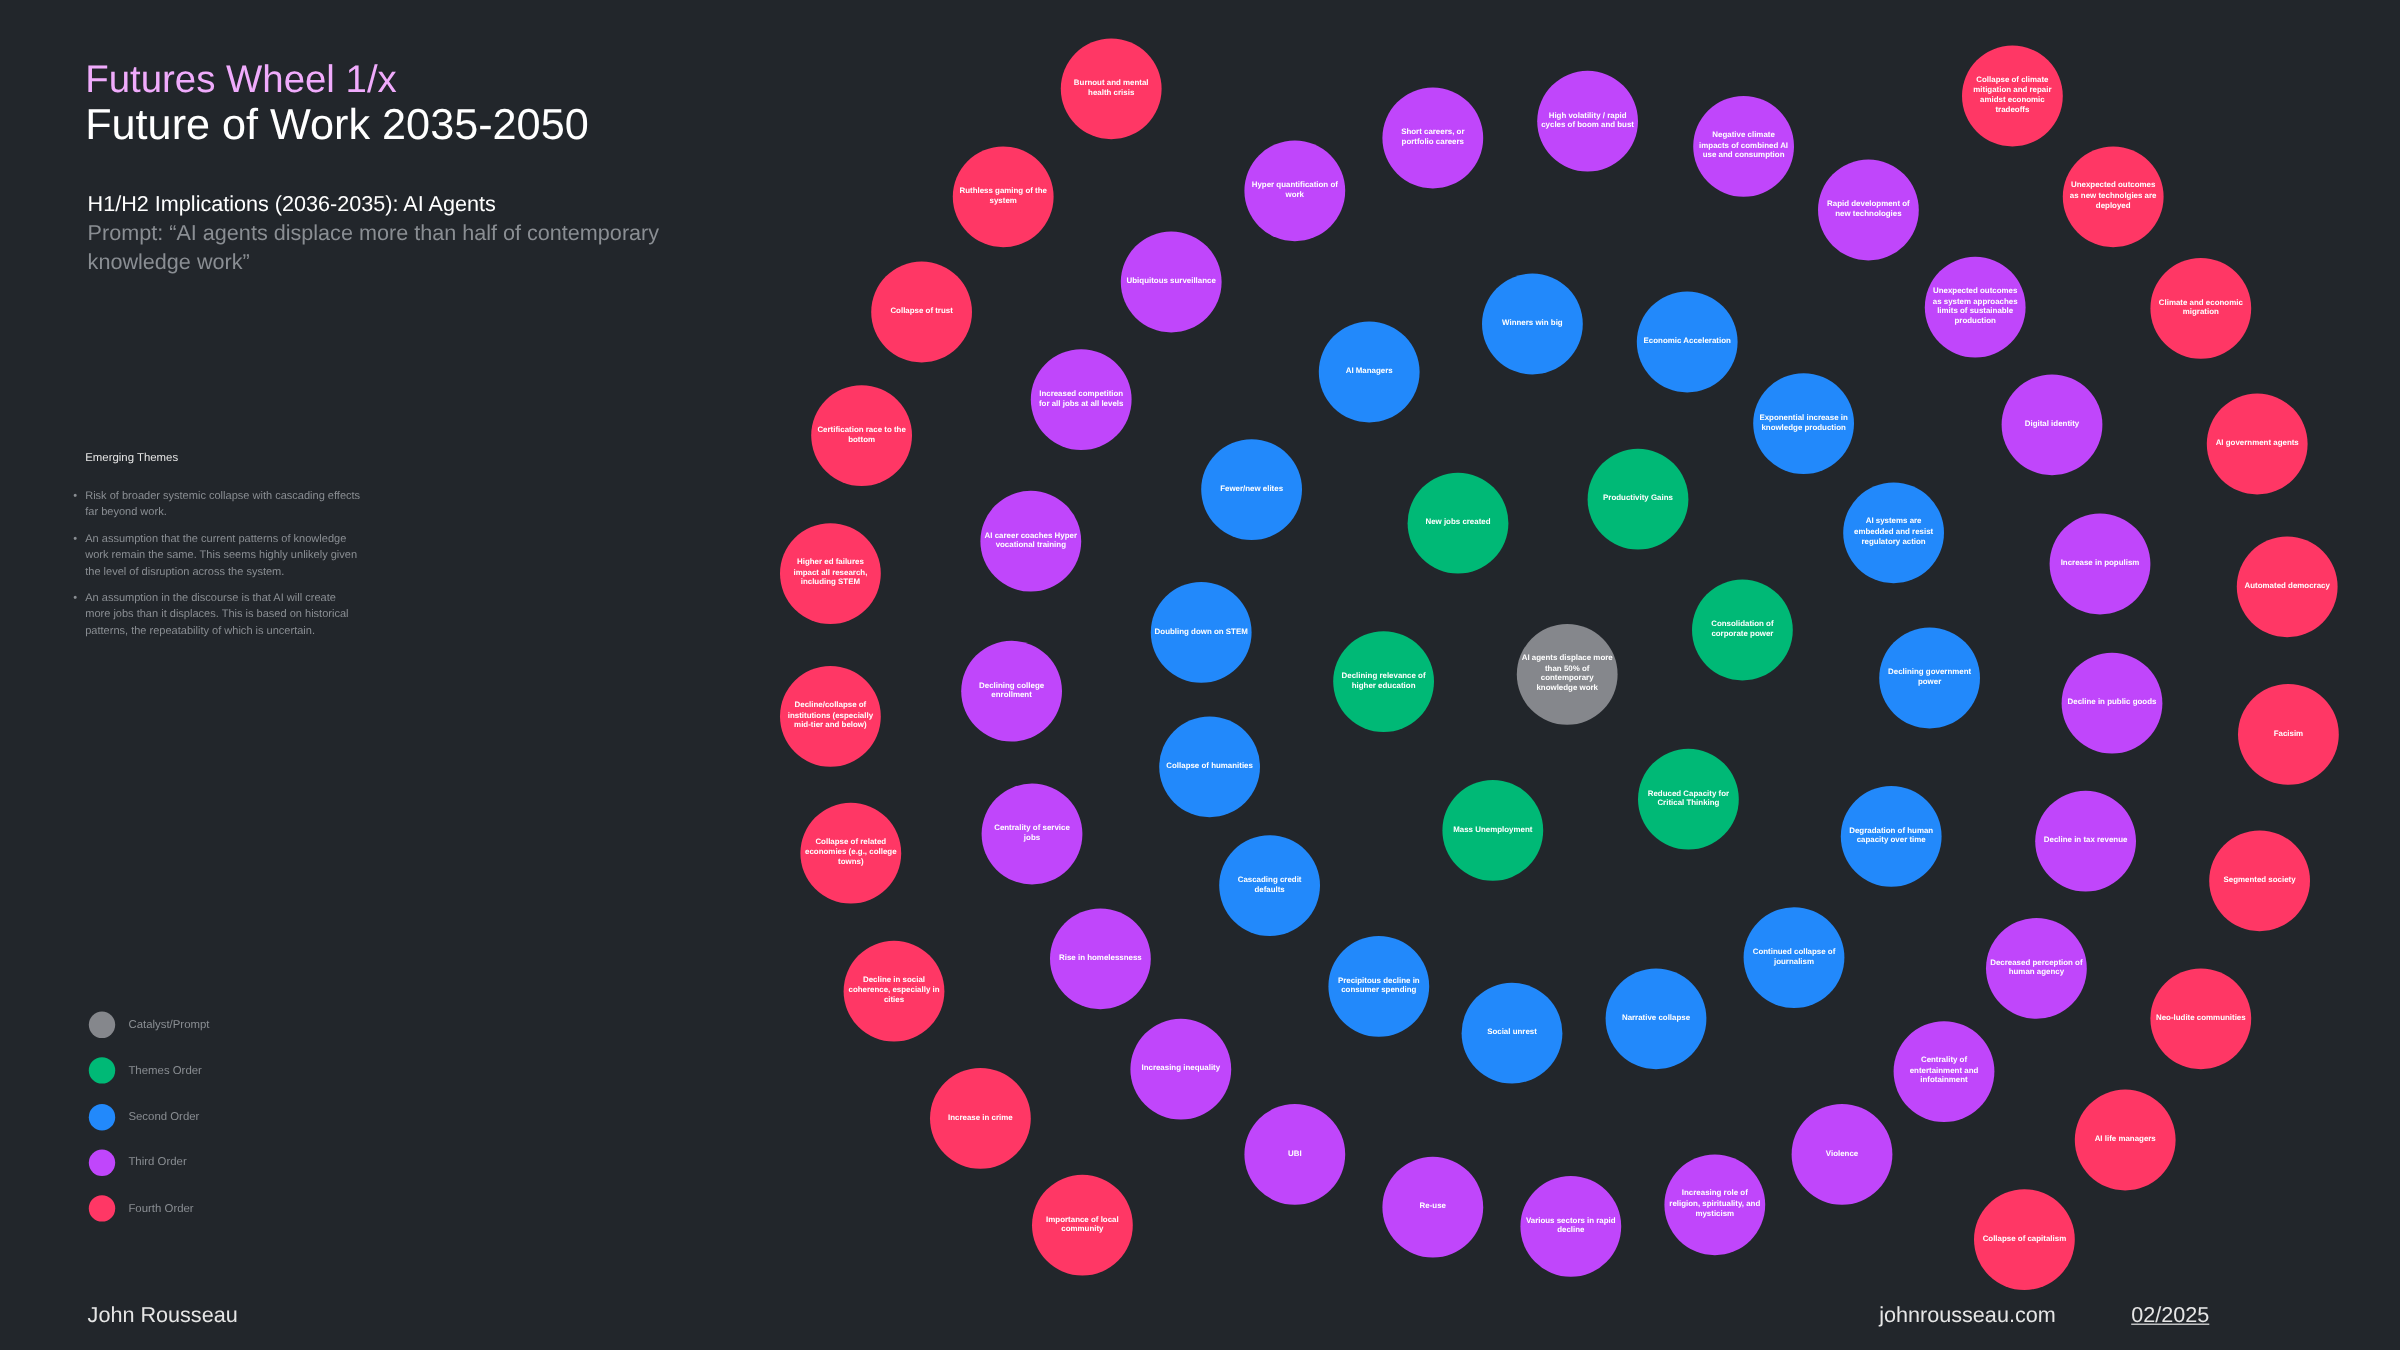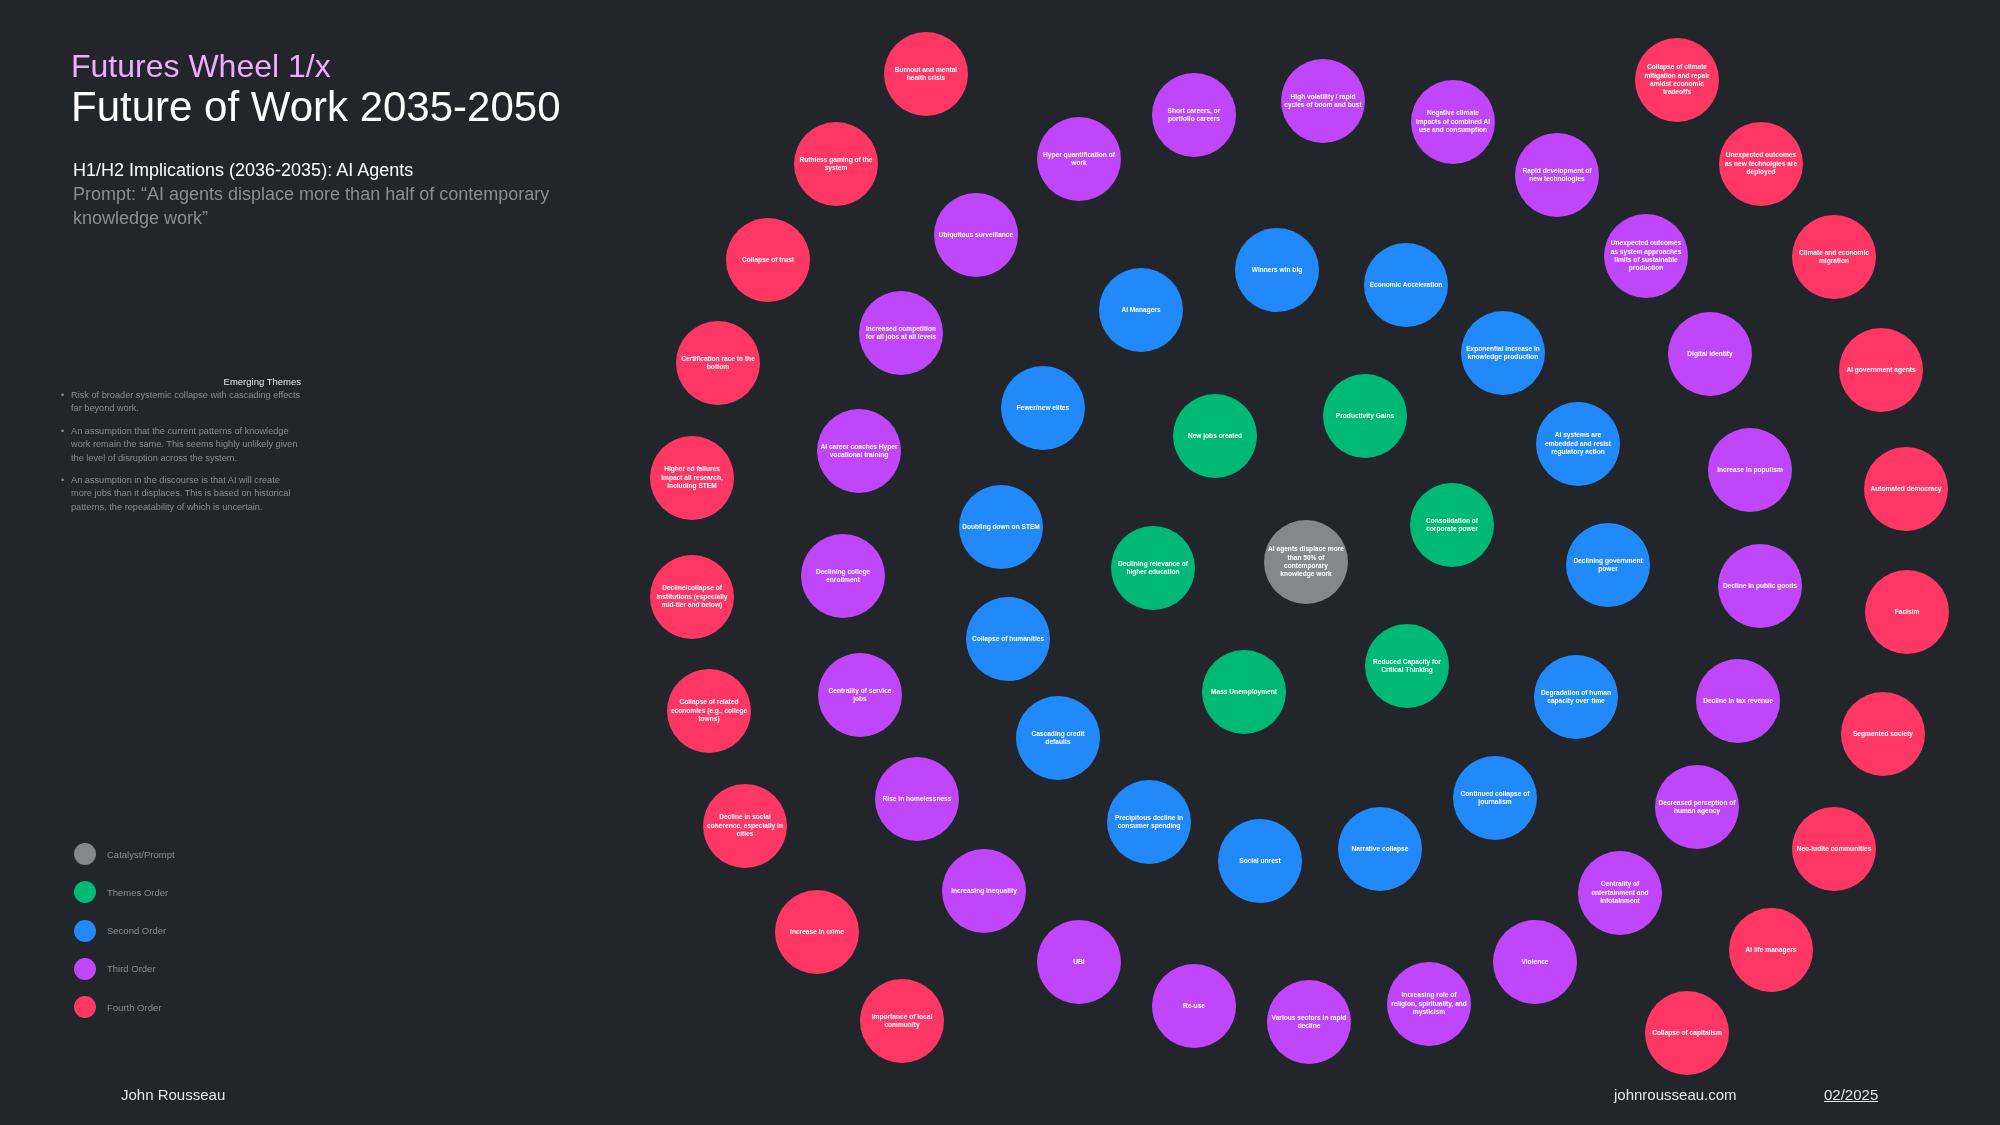--- a/index.html
+++ b/index.html
@@ -1,33 +1,33 @@
 <!DOCTYPE html>
 <html><head>
 <meta charset="utf-8">
 <style>
   html, body { margin: 0; padding: 0; }
   body {
     width: 2000px; height: 1125px; background: #22262b; position: relative; overflow: hidden;
     font-family: "Liberation Sans", "DejaVu Sans", sans-serif; color: #ffffff;
   }
   .hdr-sub { position: absolute; left: 71px; top: 48px; font-size: 32px; color: #f0abfc; }
-  .hdr-title { position: absolute; left: 71px; top: 83px; font-size: 42px; color: #ffffff; }
+  .hdr-title { position: absolute; left: 71px; top: 83px; font-size: 36px; color: #ffffff; }
   .h-impl { position: absolute; left: 73px; top: 160px; font-size: 18px; color: #ffffff; }
   .h-prompt { position: absolute; left: 73px; top: 182px; width: 540px; font-size: 18px; line-height: 24px; color: #8a8e93; }
   .themes { position: absolute; left: 71px; top: 376px; width: 230px; }
-  .themes h3 { margin: 0 0 2px 0; font-size: 9.5px; font-weight: normal; color: #e6e6e6; text-align: right; }
+  .themes h3 { margin: 0 0 20px 0; font-size: 9.5px; font-weight: normal; color: #e6e6e6; }
   .themes ul { margin: 0; padding: 0 0 0 0; list-style: none; }
   .themes li { position: relative; font-size: 9.2px; line-height: 13.4px; color: #8a8e93; margin-bottom: 9px; }
   .themes li::before { content: "•"; position: absolute; left: -10px; top: 0; color: #8a8e93; }
   .legend { position: absolute; left: 74px; top: 843px; }
   .legend-item { display: flex; align-items: center; height: 22px; margin-bottom: 16.3px; }
   .legend-dot { width: 22px; height: 22px; border-radius: 50%; margin-right: 11px; }
   .legend-label { font-size: 9.5px; color: #8a8e93; }
-  .footer { position: absolute; top: 1086px; font-size: 15px; color: #e6e6e6; margin-left: 48px; }
+  .footer { position: absolute; top: 1086px; font-size: 18px; color: #e6e6e6; }
   .node {
     position: absolute; width: 84px; height: 84px; border-radius: 50%;
     display: flex; align-items: center; justify-content: center; text-align: center;
     font-size: 6.6px; line-height: 8.4px; font-weight: bold; color: #ffffff; box-sizing: border-box; padding: 0 3px;
     transform: translate(-42px, -42px);
   }
   .node span { display: block; }
   .c-catalyst { background: #85878c; }
   .c-first { background: #00b976; }
   .c-second { background: #2289fb; }

